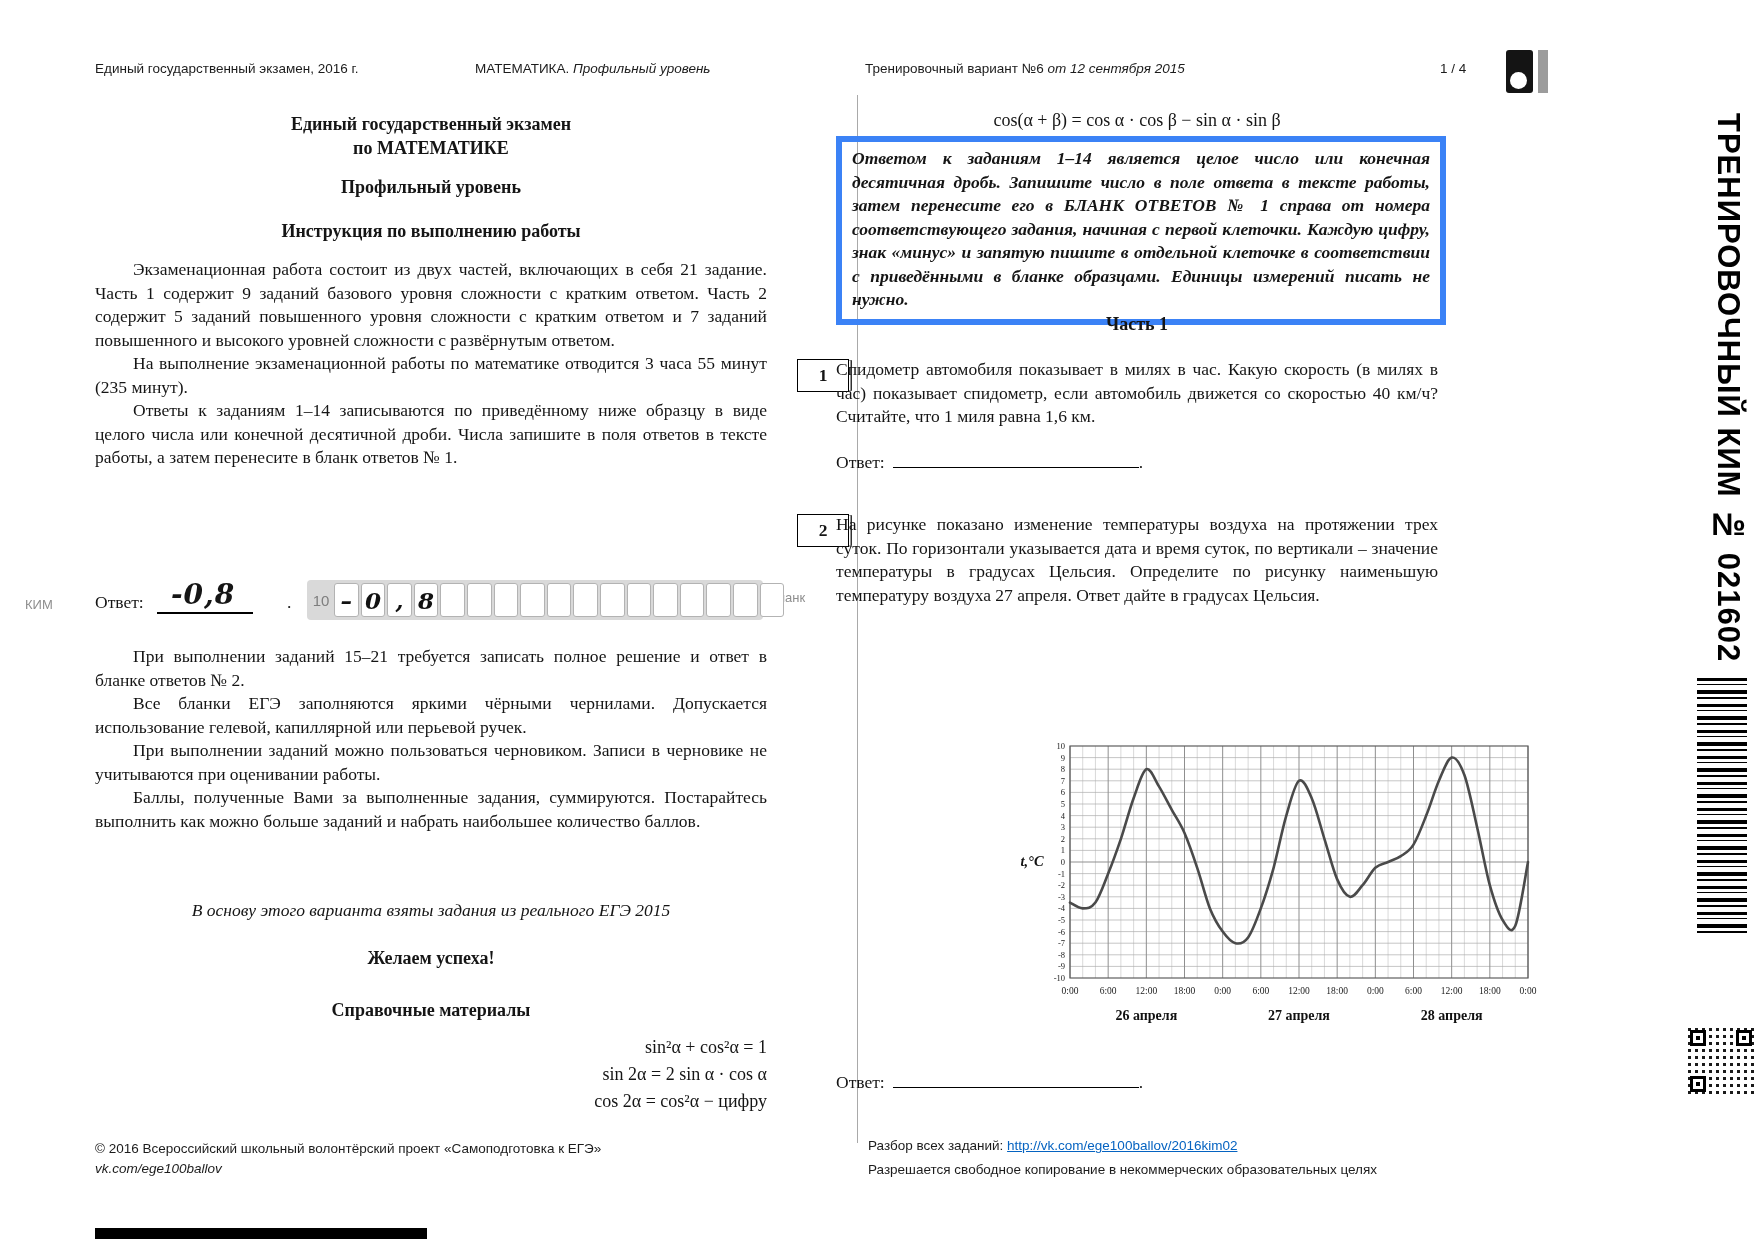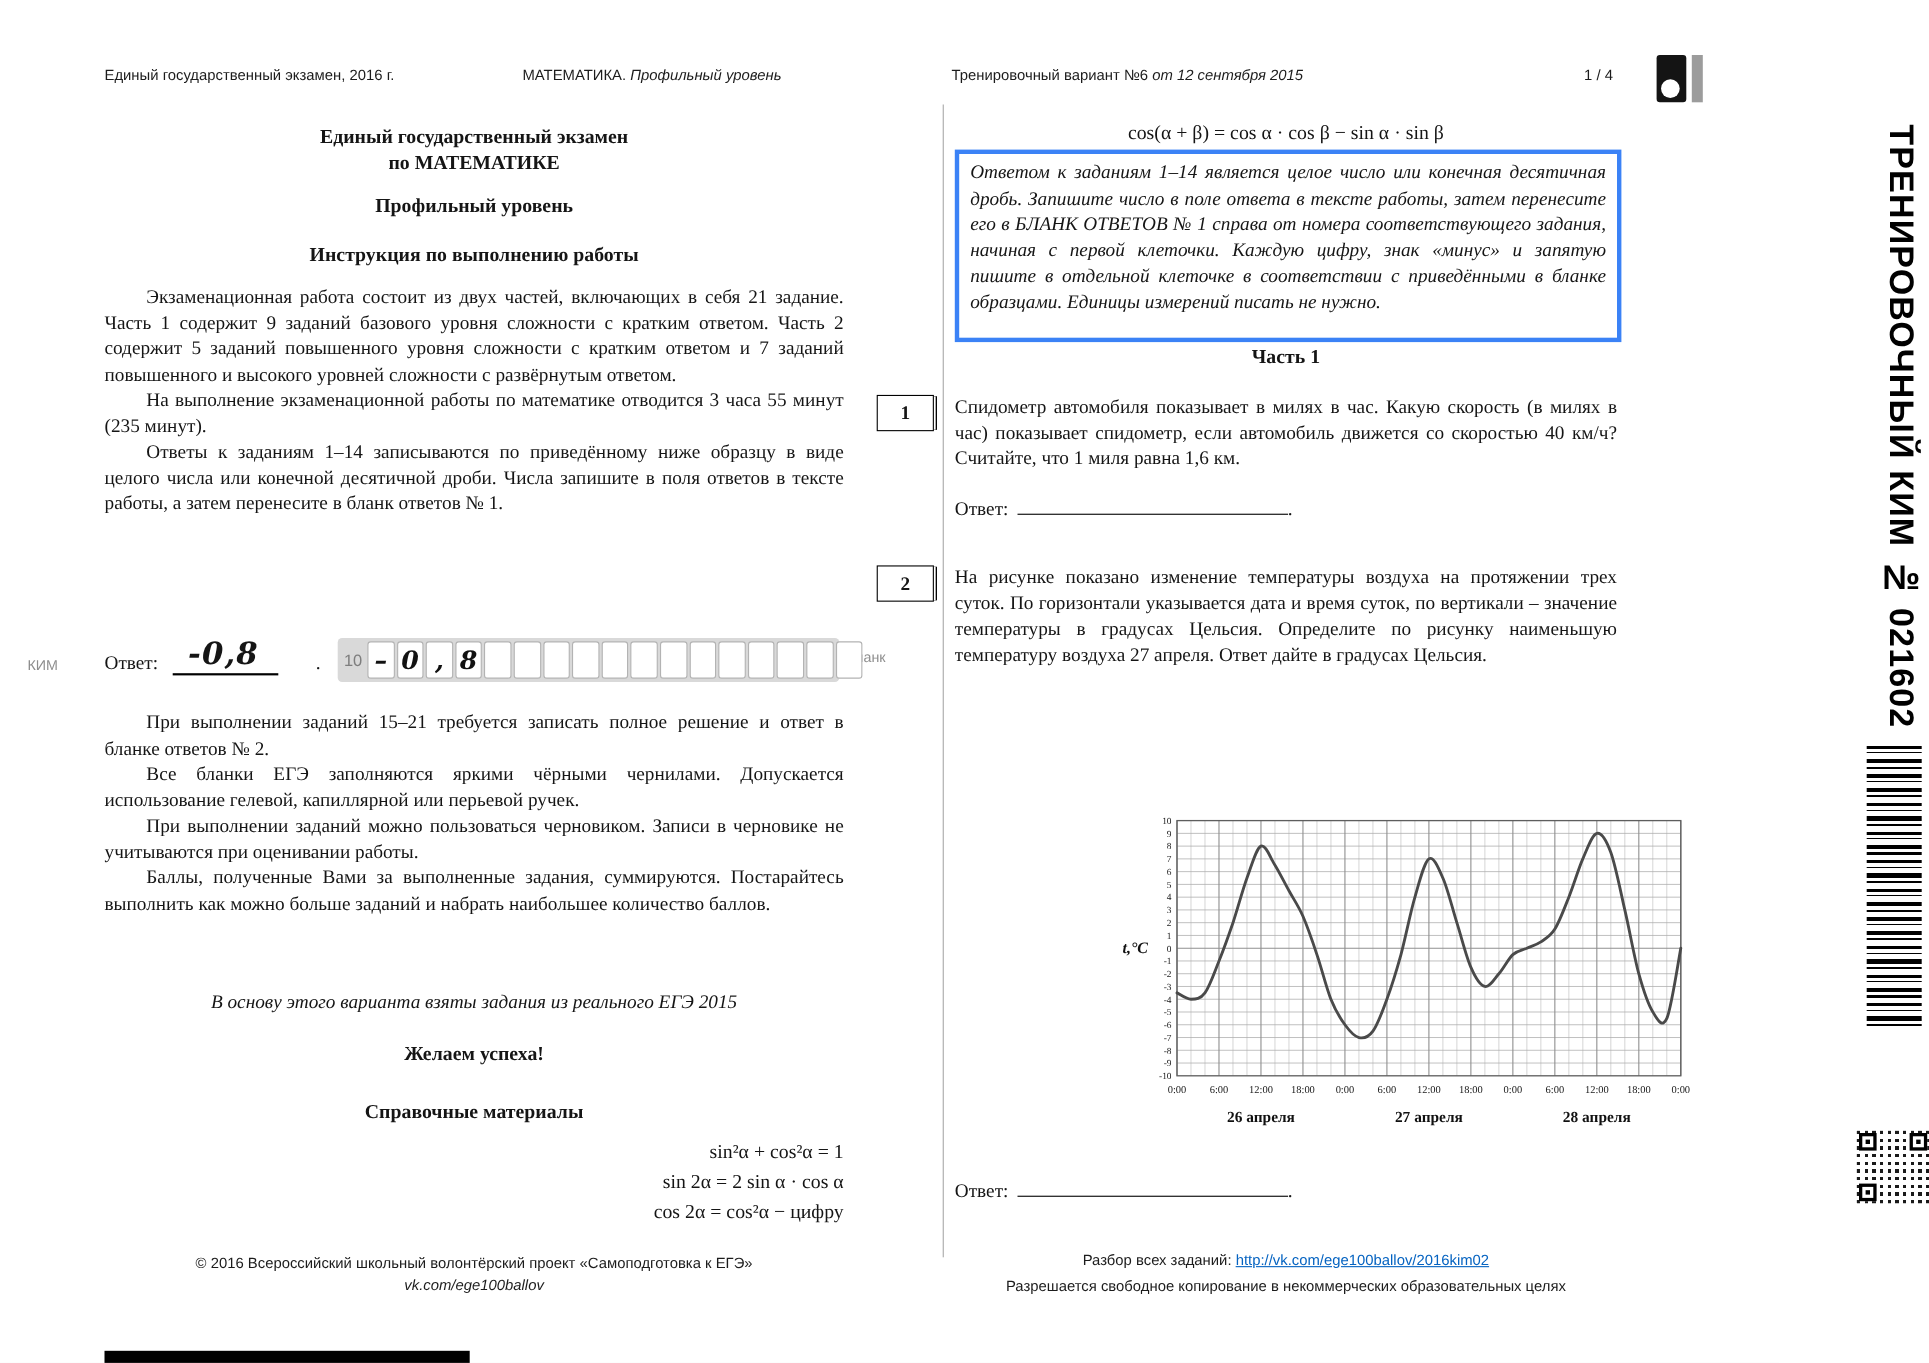--- a/index.html
+++ b/index.html
@@ -9,41 +9,41 @@
   .hdr{position:absolute;top:61px;font-size:13.5px;font-family:"Liberation Sans",sans-serif;color:#1c1c1c;white-space:nowrap}
   .hdr .it{font-style:italic}
   
   .logo{position:absolute;left:1506px;top:50px;width:42px;height:43px}
   .logo-black{position:absolute;left:0;top:0;width:27px;height:43px;background:#141414;border-radius:3px}
   .logo-circle{position:absolute;left:4px;bottom:4px;width:17px;height:17px;background:#fff;border-radius:50%}
   .logo-bar{position:absolute;right:0;top:0;width:10px;height:43px;background:#9c9c9c}
   
   .divider{position:absolute;left:857px;top:95px;width:1px;height:1048px;background:#a9a9a9}
   .colL{position:absolute;left:95px;width:672px}
-  .colR{position:absolute;left:868px;width:602px}
+  .colR{position:absolute;left:836px;width:602px}
   .center{text-align:center}
   .body-txt{font-size:17.5px;line-height:23.5px;text-align:justify}
   .body-txt p{margin:0;text-indent:38px}
   .h18{font-size:18px;font-weight:bold;text-align:center}
   
   .kim-side{position:absolute;left:25px;top:597px;font-size:13px;color:#8e8e8e;font-family:"Liberation Sans",sans-serif}
   .blank-side{position:absolute;left:769px;top:590px;font-size:13px;color:#8e8e8e;font-family:"Liberation Sans",sans-serif}
   .sample{position:absolute;left:95px;top:578px;width:672px;height:50px}
   .sample-label{position:absolute;left:0;top:14px;font-size:17.5px}
   .handwritten{position:absolute;left:62px;top:0px;font-size:28px;font-style:italic;font-weight:bold;
                font-family:"DejaVu Serif",serif;border-bottom:2px solid #000;padding:0 18px 1px 14px;letter-spacing:1px}
   .sample-period{position:absolute;left:192px;top:14px;font-size:17.5px}
   .cell-strip{position:absolute;left:212px;top:2px;width:456px;height:40px;background:#d9d9d9;border-radius:4px;
               display:flex;align-items:center;gap:2px;padding:0 3px;box-sizing:border-box}
   .cell-no{width:22px;text-align:center;color:#7e7e7e;font-size:15px;font-family:"Liberation Sans",sans-serif;flex:0 0 auto}
   .cell{width:22.6px;height:32px;background:#fff;border:1px solid #b3b3b3;border-radius:3px;flex:0 0 auto;
         display:flex;align-items:center;justify-content:center;font-size:23px;font-weight:bold;font-style:italic;
         font-family:"DejaVu Serif",serif;color:#111}
   
-  .notice-box{border:4px solid #3b82f6;padding:5px 10px 21px;font-weight:normal;font-style:italic;
+  .notice-box{border:6px solid #3b82f6;padding:5px 10px 7px;font-weight:bold;font-style:italic;
               font-size:17.5px;line-height:23.5px;text-align:justify}
   .task-num{position:absolute;width:50px;height:31px;border:1.6px solid #000;display:flex;align-items:center;
             justify-content:center;font-weight:bold;font-size:17.5px;background:#fff;box-shadow:3px 0 0 -1.4px #fff,4px 0 0 -1.2px #000}
   .answer-line{font-size:17.5px}
   .u-line{display:inline-block;width:246px;border-bottom:1.5px solid #000;height:14px;margin-left:8px}
   
   .chart-wrap{position:absolute;left:998px;top:736px;width:540px;height:312px}
   svg{font-family:"Liberation Serif",serif}
   
   .kim-vert{position:absolute;left:1692px;top:113px;height:548px;width:54px;
@@ -51,21 +51,21 @@
             letter-spacing:1px;color:#000;white-space:nowrap}
   .barcode{position:absolute;left:1697px;top:678px;width:50px;height:258px;
            background:repeating-linear-gradient(to bottom,#000 0 3px,#fff 3px 6px,#000 6px 7px,#fff 7px 12px,#000 12px 16px,#fff 16px 19px,#000 19px 21px,#fff 21px 26px)}
   .qr{position:absolute;left:1688px;top:1028px;width:66px;height:66px;
       background:repeating-linear-gradient(0deg,#1a1a1a 0 3px,#fff 3px 7px),repeating-linear-gradient(90deg,#1a1a1a 0 3px,#fff 3px 7px);
       background-blend-mode:lighten}
   .qr i{position:absolute;width:16px;height:16px;border:3px solid #000;background:#fff;box-sizing:border-box}
   .qr i:before{content:"";position:absolute;left:3px;top:3px;width:4px;height:4px;background:#000}
   .qr .tl{left:2px;top:2px}.qr .tr{right:2px;top:2px}.qr .bl{left:2px;bottom:2px}
   
-  .foot{position:absolute;font-family:"Liberation Sans",sans-serif;font-size:13.5px;color:#1c1c1c;text-align:center}
+  .foot{position:absolute;font-family:"Liberation Sans",sans-serif;font-size:13.5px;color:#1c1c1c;text-align:left}
   .foot a{color:#0563c1;text-decoration:underline}
   .black-bar{position:absolute;left:95px;top:1228px;width:332px;height:11px;background:#000}
   .formula-line{font-size:18px;line-height:27px;text-align:right}
 </style>
 </head>
 <body>
 
 <div class="page">
 
   <div class="hdr" style="left:95px">Единый государственный экзамен, 2016 г.</div>

